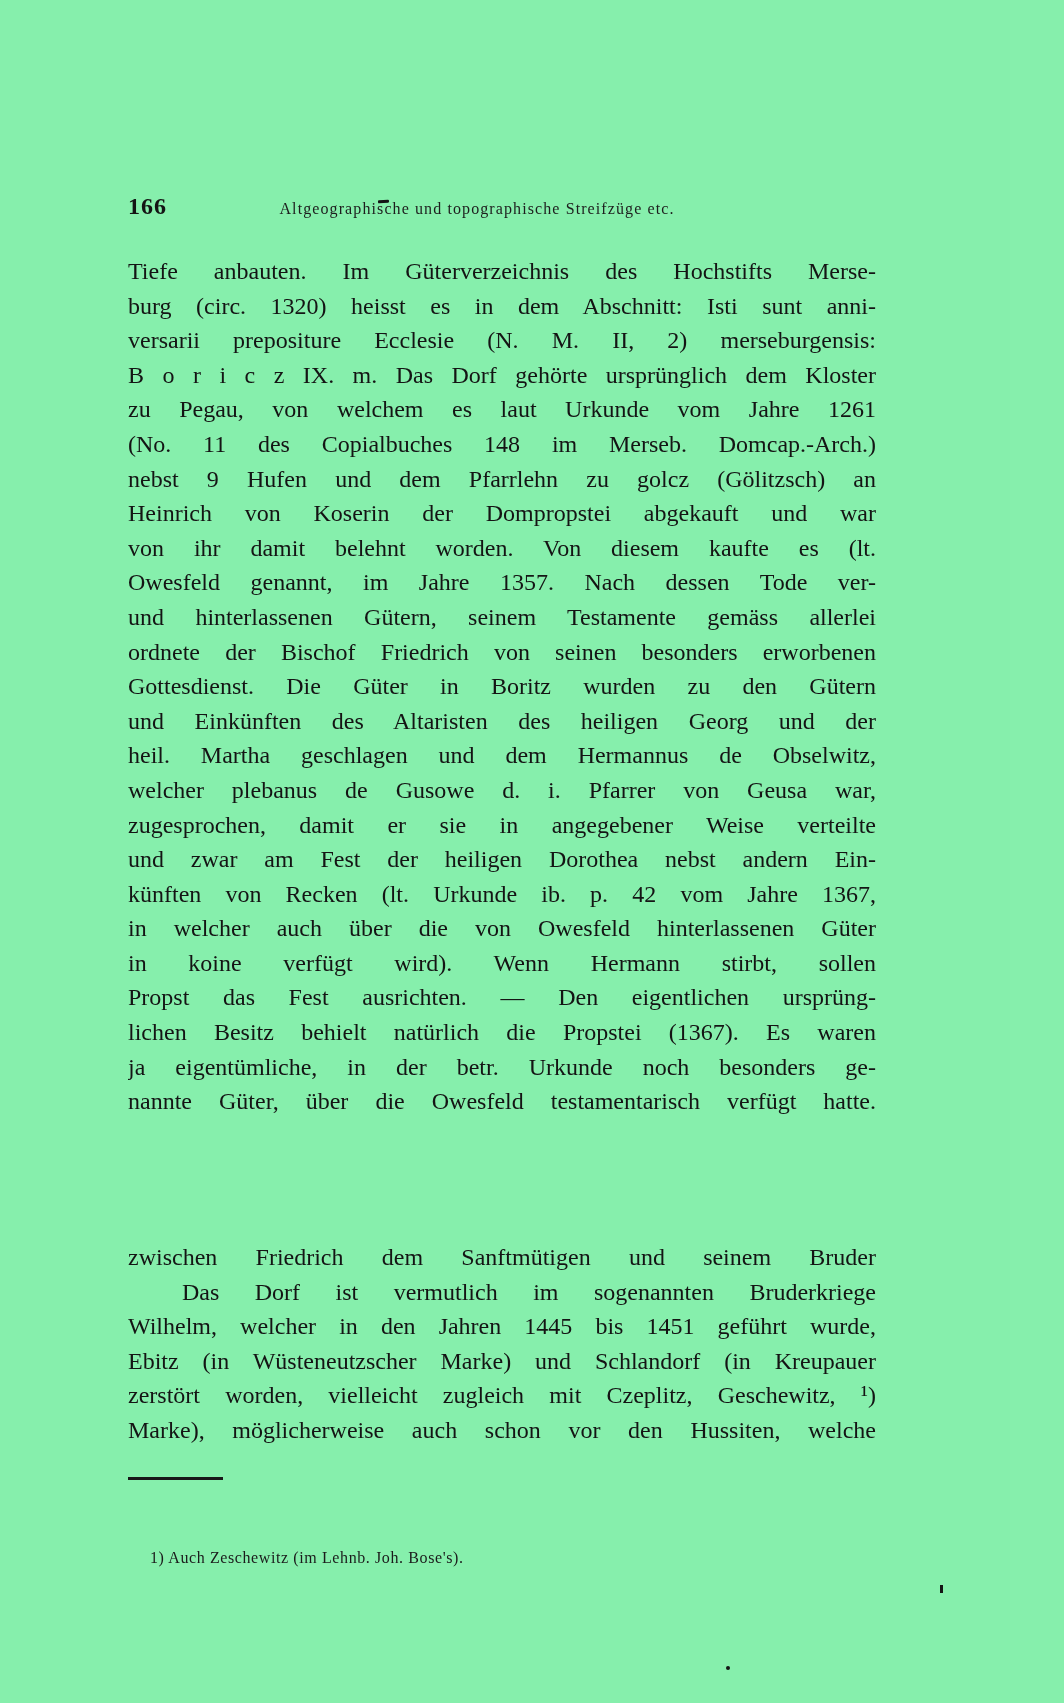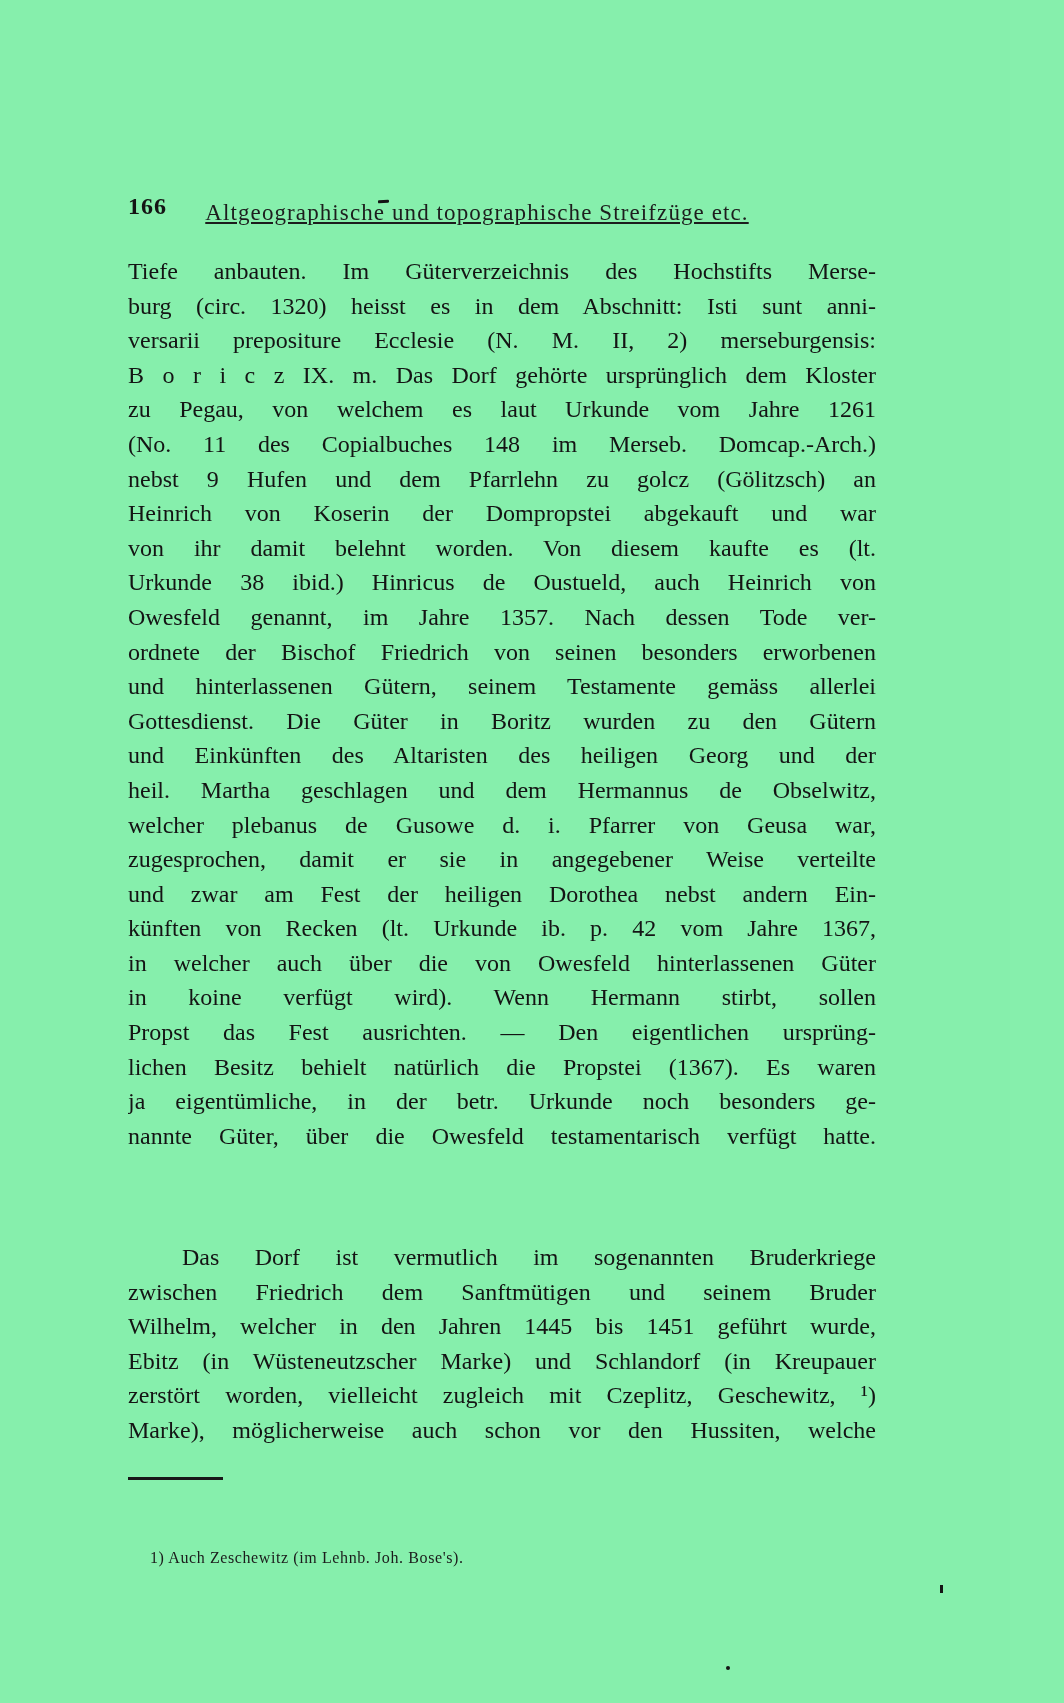--- a/index.html
+++ b/index.html
@@ -11,21 +11,21 @@
     color:#141414;
     overflow:hidden;
   }
   .header { position:absolute; top:193px; left:128px; width:748px; height:36px; }
   .page-number {
     position:absolute; left:0; top:0;
     font-size:24px; font-weight:bold; letter-spacing:1px;
   }
   .running-title {
     position:absolute; left:40px; right:90px; top:7px;
-    text-align:center; font-size:23px; letter-spacing:1.1px; color:#1d1d1d;text-decoration:underline;
+    text-align:center; font-size:16px; letter-spacing:1.1px; color:#1d1d1d;
   }
   .body-block { position:absolute; left:128px; width:748px; }
   .para1 { top:254px; }
   .para2 { top:1240px; }
   .line {
     height:34.6px; line-height:34.6px;
     font-size:24px;
     text-align:justify; text-align-last:justify;
     overflow:hidden; white-space:nowrap;
   }
@@ -59,42 +59,41 @@
   <div class="body-block para1">
     <div class="line">Tiefe anbauten.  Im Güterverzeichnis des Hochstifts Merse-</div>
     <div class="line">burg (circ. 1320) heisst es in dem Abschnitt: Isti sunt anni-</div>
     <div class="line">versarii prepositure Ecclesie (N. M. II, 2) merseburgensis:</div>
     <div class="line">B o r i c z  IX. m.  Das Dorf gehörte ursprünglich dem Kloster</div>
     <div class="line">zu Pegau, von welchem es laut Urkunde vom Jahre 1261</div>
     <div class="line">(No. 11 des Copialbuches 148 im Merseb. Domcap.-Arch.)</div>
     <div class="line">nebst 9 Hufen und dem Pfarrlehn zu golcz (Gölitzsch) an</div>
     <div class="line">Heinrich von Koserin der Dompropstei abgekauft und war</div>
     <div class="line">von ihr damit belehnt worden.  Von diesem kaufte es (lt.</div>
-    <div class="line">Urkunde 38 ibid.) Hinricus de Oustueld, auch Heinrich von</div>
     <div class="line">Owesfeld genannt, im Jahre 1357.  Nach dessen Tode ver-</div>
+    <div class="line">und hinterlassenen Gütern, seinem Testamente gemäss allerlei</div>
     <div class="line">ordnete der Bischof Friedrich von seinen besonders erworbenen</div>
-    <div class="line">und hinterlassenen Gütern, seinem Testamente gemäss allerlei</div>
     <div class="line">Gottesdienst.  Die Güter in Boritz wurden zu den Gütern</div>
     <div class="line">und Einkünften des Altaristen des heiligen Georg und der</div>
     <div class="line">heil. Martha geschlagen und dem Hermannus de Obselwitz,</div>
     <div class="line">welcher plebanus de Gusowe d. i. Pfarrer von Geusa war,</div>
     <div class="line">zugesprochen, damit er sie in angegebener Weise verteilte</div>
     <div class="line">und zwar am Fest der heiligen Dorothea nebst andern Ein-</div>
     <div class="line">künften von Recken (lt. Urkunde ib. p. 42 vom Jahre 1367,</div>
     <div class="line">in welcher auch über die von Owesfeld hinterlassenen Güter</div>
     <div class="line">in koine verfügt wird).  Wenn Hermann stirbt, sollen</div>
     <div class="line">Propst das Fest ausrichten. — Den eigentlichen ursprüng-</div>
     <div class="line">lichen Besitz behielt natürlich die Propstei (1367).  Es waren</div>
     <div class="line">ja eigentümliche, in der betr. Urkunde noch besonders ge-</div>
     <div class="line">nannte Güter, über die Owesfeld testamentarisch verfügt hatte.</div>
   </div>
 
   <div class="body-block para2">
+    <div class="line">zwischen Friedrich dem Sanftmütigen und seinem Bruder</div>
     <div class="line indent">Das Dorf ist vermutlich im sogenannten Bruderkriege</div>
-    <div class="line">zwischen Friedrich dem Sanftmütigen und seinem Bruder</div>
     <div class="line">Wilhelm, welcher in den Jahren 1445 bis 1451 geführt wurde,</div>
     <div class="line">Ebitz (in Wüsteneutzscher Marke) und Schlandorf (in Kreupauer</div>
     <div class="line">zerstört worden, vielleicht zugleich mit Czeplitz, Geschewitz, ¹)</div>
     <div class="line">Marke), möglicherweise auch schon vor den Hussiten, welche</div>
   </div>
 
   <div class="footnote-rule"></div>
   <div class="footnote">1) Auch Zeschewitz (im Lehnb. Joh. Bose's).</div>
 
   <div class="scan-mark mark-tick"></div>

